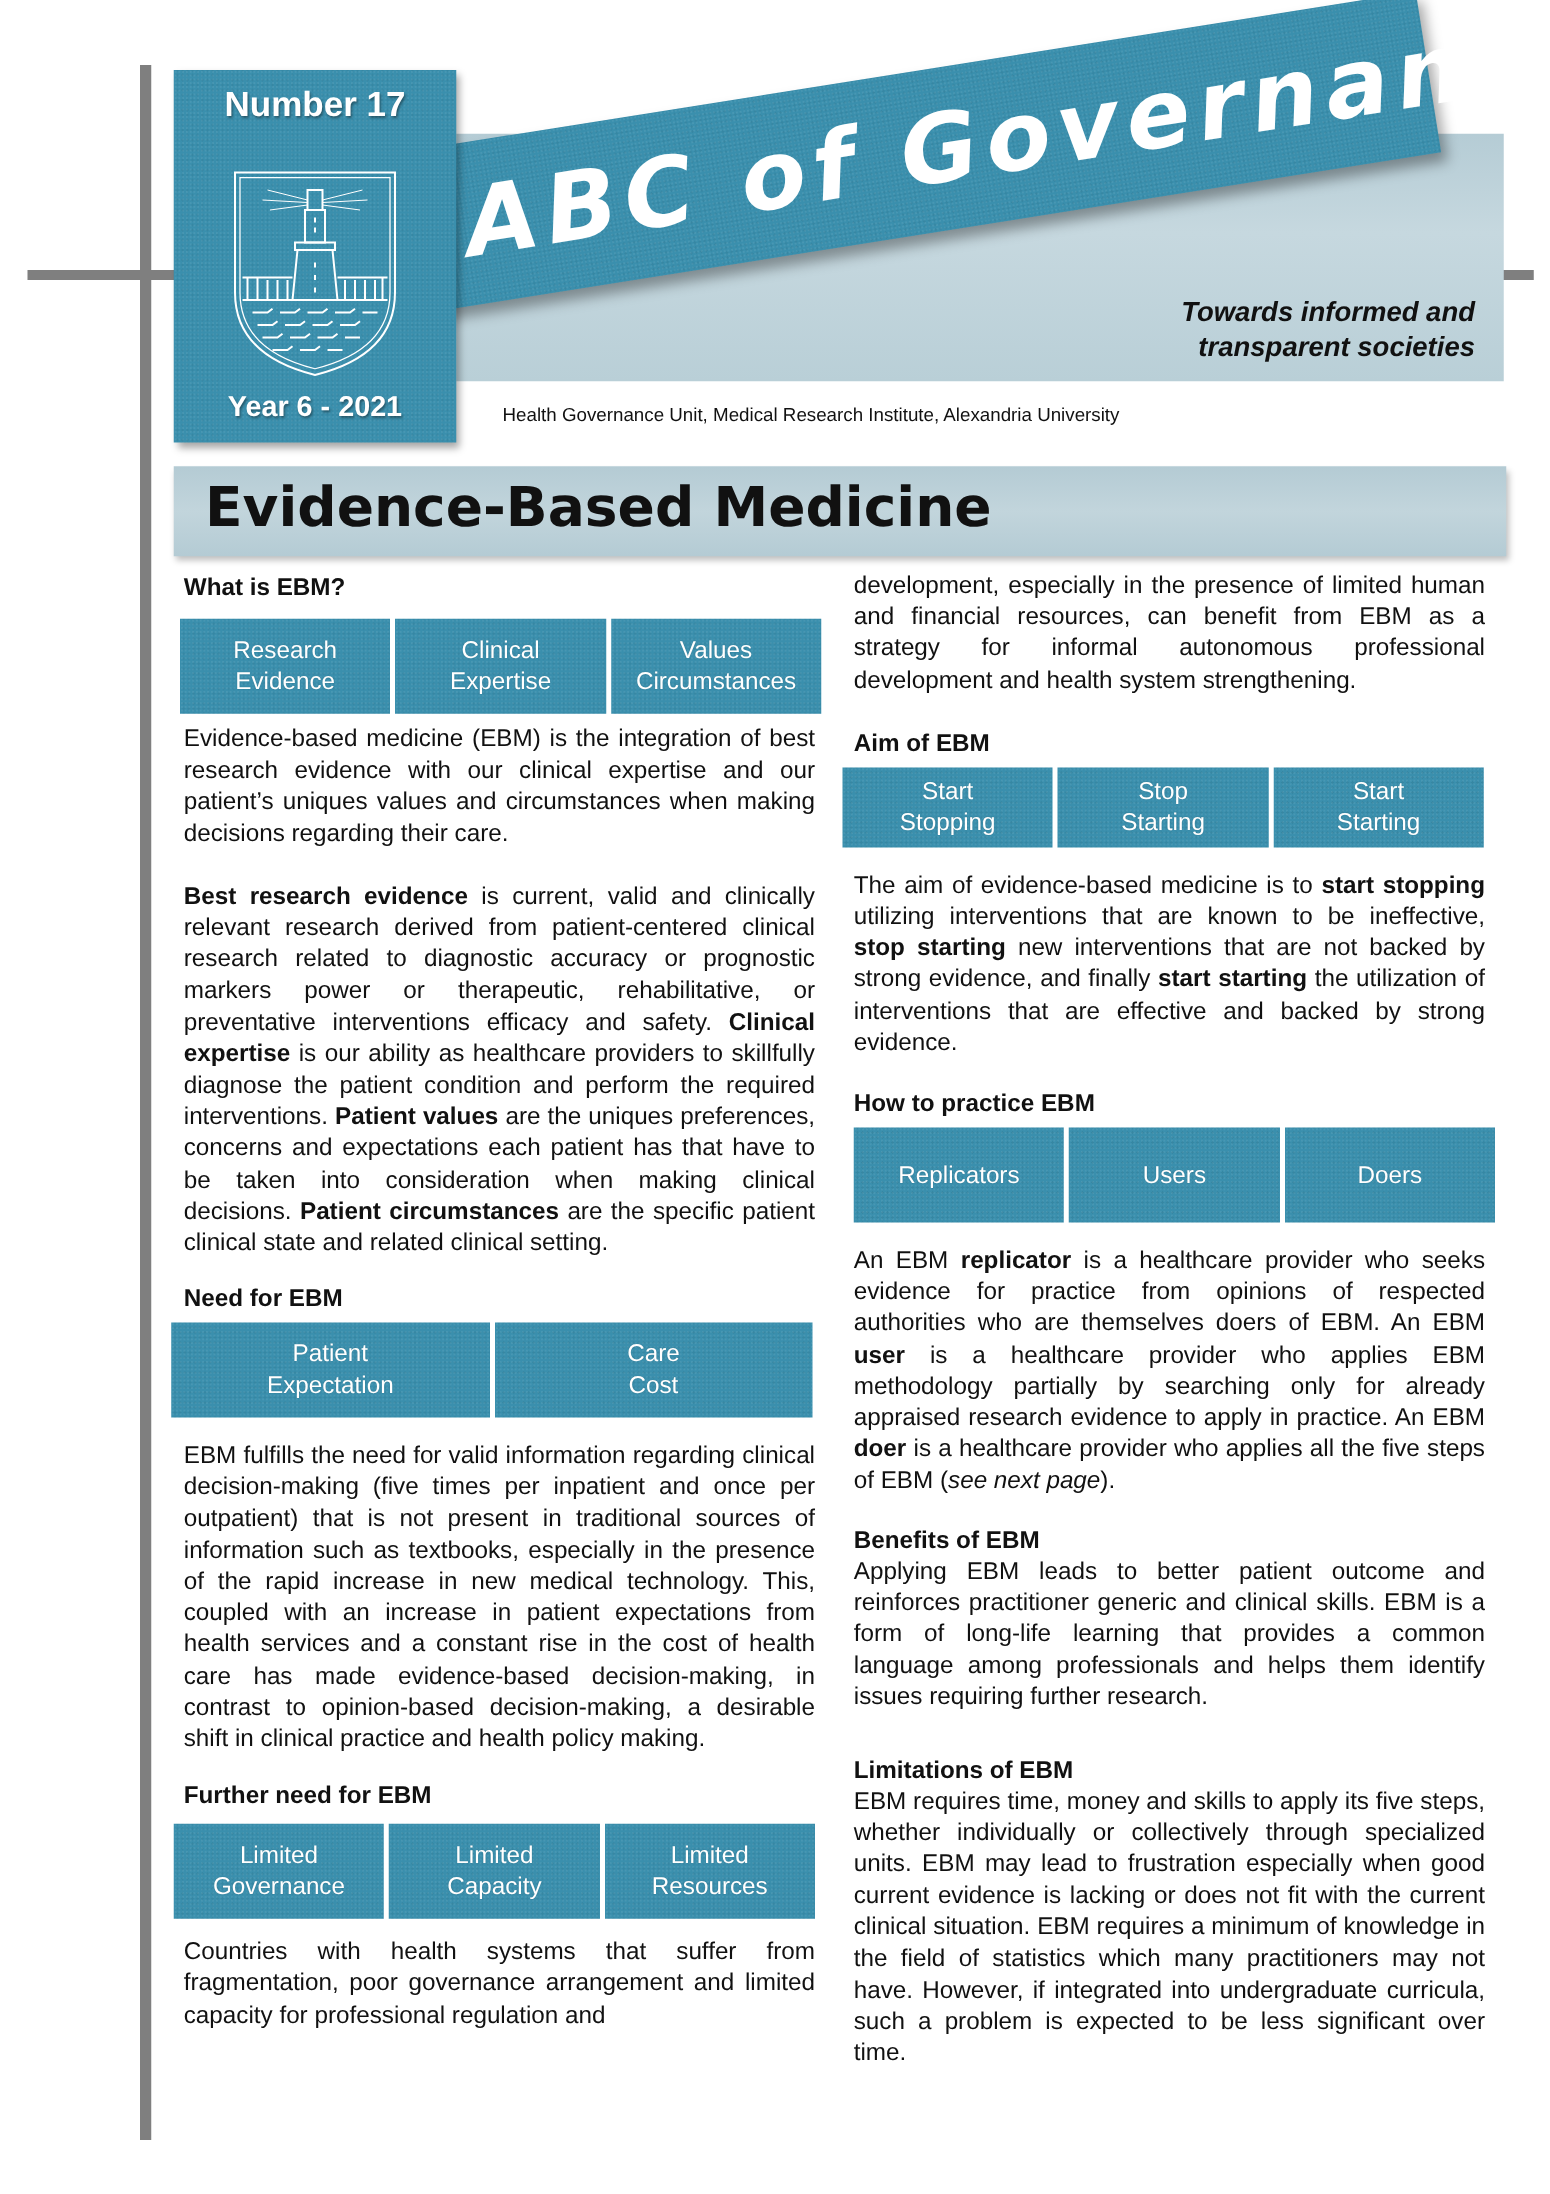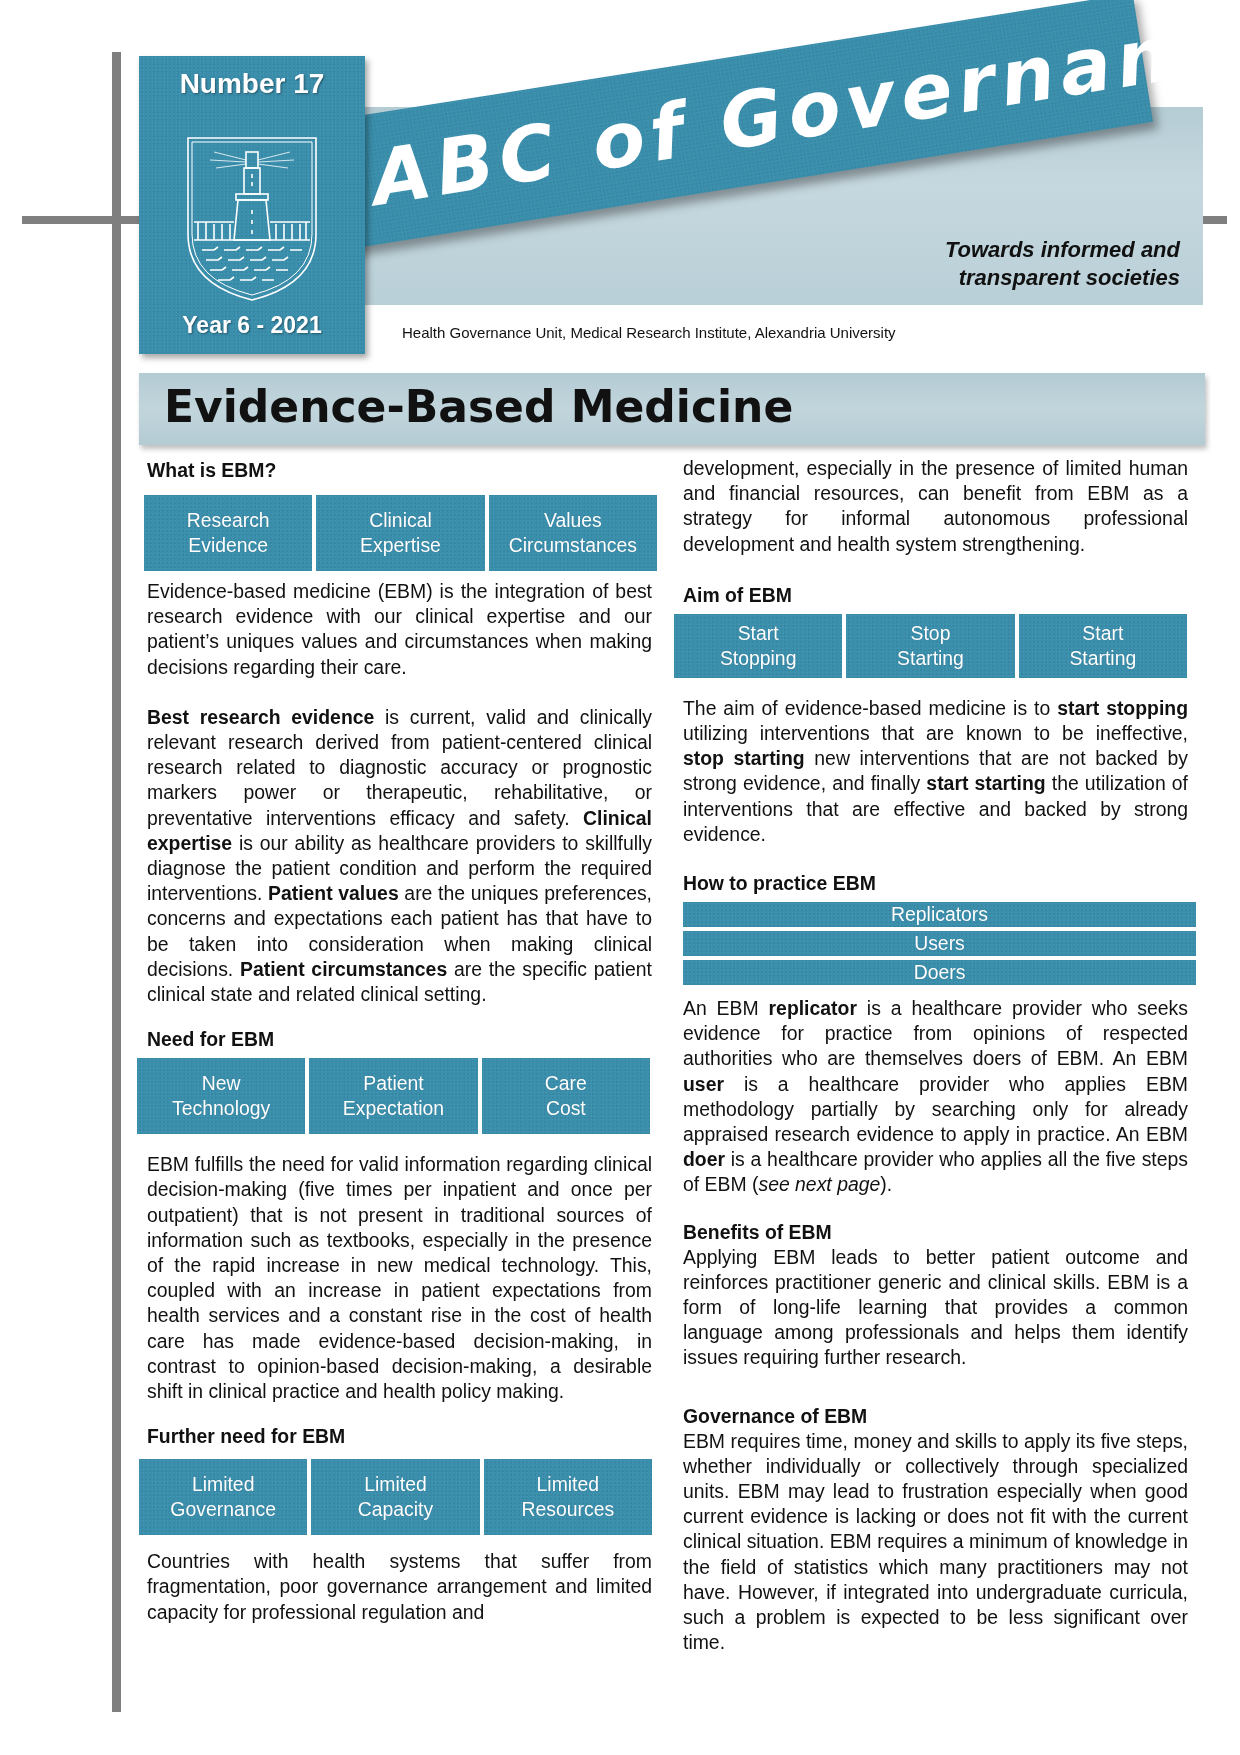--- a/index.html
+++ b/index.html
@@ -102,23 +102,20 @@
     <div class="cell teal">
         <div><span>Values</span><br><span>Circumstances</span></div>
       </div>
   </div>
   <p>Evidence-based medicine (EBM) is the integration of best research evidence with our clinical expertise and our patient’s uniques values and circumstances when making decisions regarding their care.</p>
   <p style="margin-top:25px;"><b>Best research evidence</b><span> is current, valid and clinically relevant research derived from patient-centered clinical research related to diagnostic accuracy or prognostic markers power or therapeutic, rehabilitative, or preventative interventions efficacy and safety. </span><b>Clinical expertise</b><span> is our ability as healthcare providers to skillfully diagnose the patient condition and perform the required interventions. </span><b>Patient values</b><span> are the uniques preferences, concerns and expectations each patient has that have to be taken into consideration when making clinical decisions. </span><b>Patient circumstances</b><span> are the specific patient clinical state and related clinical setting.</span></p>
 
   <h3 style="margin-top:20px;">Need for EBM</h3>
   <div class="boxrow" style="height:76px; margin:6px 0 18px -10px; width:513px;">
     <div class="cell teal">
-        <div><span>New</span><br><span>Technology</span></div>
-      </div>
-    <div class="cell teal">
         <div><span>Patient</span><br><span>Expectation</span></div>
       </div>
     <div class="cell teal">
         <div><span>Care</span><br><span>Cost</span></div>
       </div>
   </div>
   <p>EBM fulfills the need for valid information regarding clinical decision-making (five times per inpatient and once per outpatient) that is not present in traditional sources of information such as textbooks, especially in the presence of the rapid increase in new medical technology. This, coupled with an increase in patient expectations from health services and a constant rise in the cost of health care has made evidence-based decision-making, in contrast to opinion-based decision-making, a desirable shift in clinical practice and health policy making.</p>
 
   <h3 style="margin-top:20px;">Further need for EBM</h3>
   <div class="boxrow" style="height:76px; margin:10px 0 14px -8px; width:513px;">
@@ -146,25 +143,25 @@
     <div class="cell teal">
         <div><span>Stop</span><br><span>Starting</span></div>
       </div>
     <div class="cell teal">
         <div><span>Start</span><br><span>Starting</span></div>
       </div>
   </div>
   <p><span>The aim of evidence-based medicine is to </span><b>start stopping</b><span> utilizing interventions that are known to be ineffective, </span><b>stop starting</b><span> new interventions that are not backed by strong evidence, and finally </span><b>start starting</b><span> the utilization of interventions that are effective and backed by strong evidence.</span></p>
 
   <h3 style="margin-top:24px;">How to practice EBM</h3>
-  <div class="boxrow" style="height:76px; margin:6px 0 18px 0; width:513px;flex-direction:column;">
+  <div class="boxrow" style="height:76px; margin:6px 0 18px 0; width:513px;">
     <div class="cell teal">Replicators</div>
     <div class="cell teal">Users</div>
     <div class="cell teal">Doers</div>
   </div>
   <p><span>An EBM </span><b>replicator</b><span> is a healthcare provider who seeks evidence for practice from opinions of respected authorities who are themselves doers of EBM. An EBM </span><b>user</b><span> is a healthcare provider who applies EBM methodology partially by searching only for already appraised research evidence to apply in practice. An EBM </span><b>doer</b><span> is a healthcare provider who applies all the five steps of EBM (</span><i>see next page</i><span>).</span></p>
 
   <h3 style="margin-top:22px;">Benefits of EBM</h3>
   <p>Applying EBM leads to better patient outcome and reinforces practitioner generic and clinical skills. EBM is a form of long-life learning that provides a common language among professionals and helps them identify issues requiring further research.</p>
 
-  <h3 style="margin-top:33px;">Governance of EBM</h3>
+  <h3 style="margin-top:33px;">Limitations of EBM</h3>
   <p>EBM requires time, money and skills to apply its five steps, whether individually or collectively through specialized units. EBM may lead to frustration especially when good current evidence is lacking or does not fit with the current clinical situation. EBM requires a minimum of knowledge in the field of statistics which many practitioners may not have. However, if integrated into undergraduate curricula, such a problem is expected to be less significant over time.</p>
 </div>
 
 </body></html>

